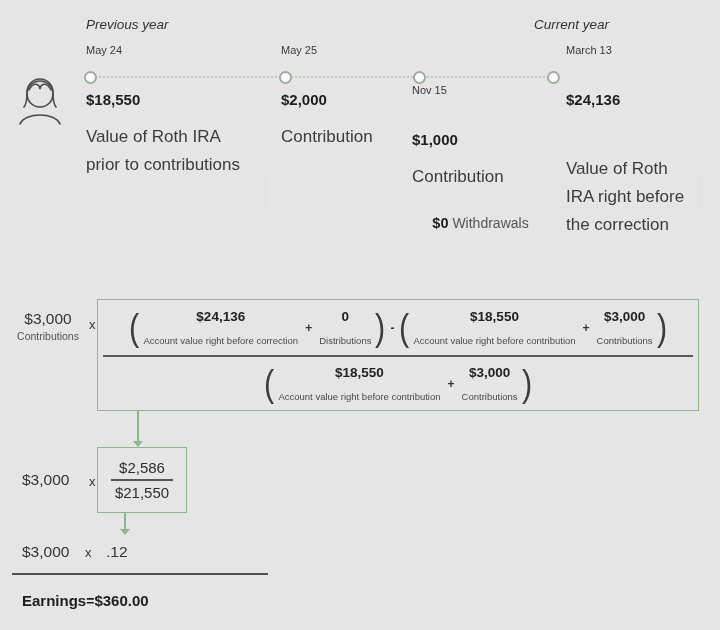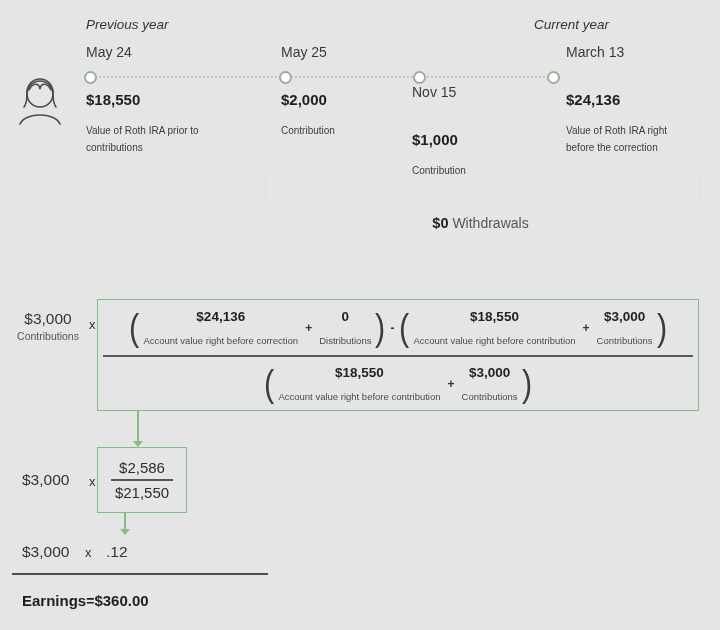--- a/index.html
+++ b/index.html
@@ -4,25 +4,25 @@
 <style>
   html,body{margin:0;padding:0;background:#ffffff;}
   .canvas{
     position:relative;width:720px;height:630px;background:#e5e5e5;
     font-family:"Liberation Sans",sans-serif;color:#333;overflow:hidden;
   }
   .abs{position:absolute;}
   
   .year-label{font-style:italic;font-size:13.5px;color:#333;top:17px;}
   .yl1{left:86px;} .yl4{left:534px;}
-  .date{font-size:14px;color:#3a3a3a;top:44px;}
+  .date{font-size:11px;color:#3a3a3a;top:44px;}
   .val{font-size:15px;font-weight:700;color:#1e1e1e;top:91px;}
-  .desc{font-size:10px;color:#3c3c3c;line-height:1.65;top:123px;}
+  .desc{font-size:17px;color:#3c3c3c;line-height:1.65;top:123px;}
   .c1{left:86px;} .c2{left:281px;} .c3{left:412px;margin-top:40px;} .c4{left:566px;}
-  .c1.desc{width:172px;} .c4.desc{width:130px;}
+  .c1.desc{width:172px;} .c4.desc{width:130px;margin-top:32px;}
   .tl-line{left:90px;top:76px;width:463px;border-top:2px dotted #c6c6c6;}
   .dot{width:9px;height:9px;border:2px solid #9ab09a;border-radius:50%;background:#fff;top:71px;}
   .d1{left:84px;} .d2{left:279px;} .d3{left:413px;} .d4{left:547px;}
   
   .bracket{left:265px;top:176px;width:431px;height:31px;
     border-left:2px solid #e2e2e2;border-right:2px solid #e2e2e2;border-bottom:2px solid #e2e2e2;}
   .withdrawals{left:265px;top:215px;width:431px;text-align:center;font-size:14px;}
   .withdrawals b{color:#1e1e1e;font-size:14.5px;}
   .withdrawals .wlabel{color:#555;}
   

